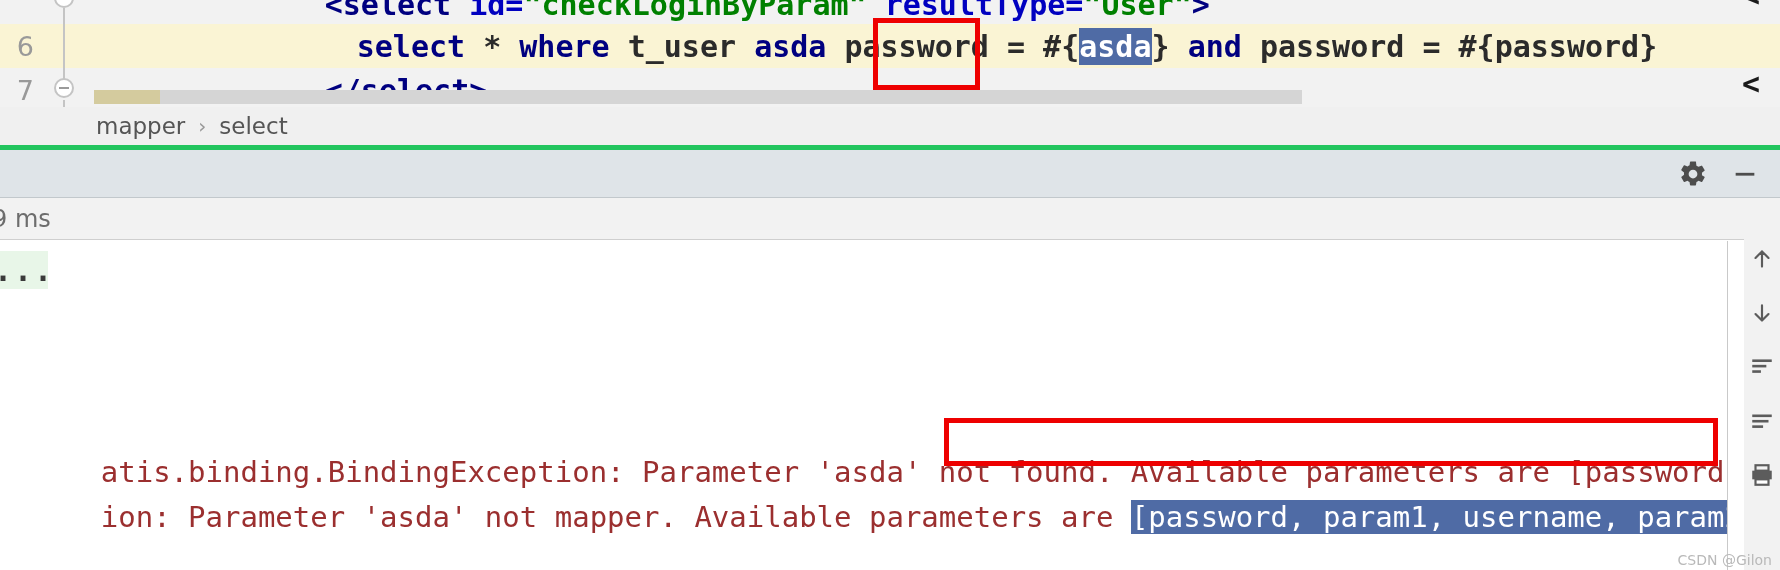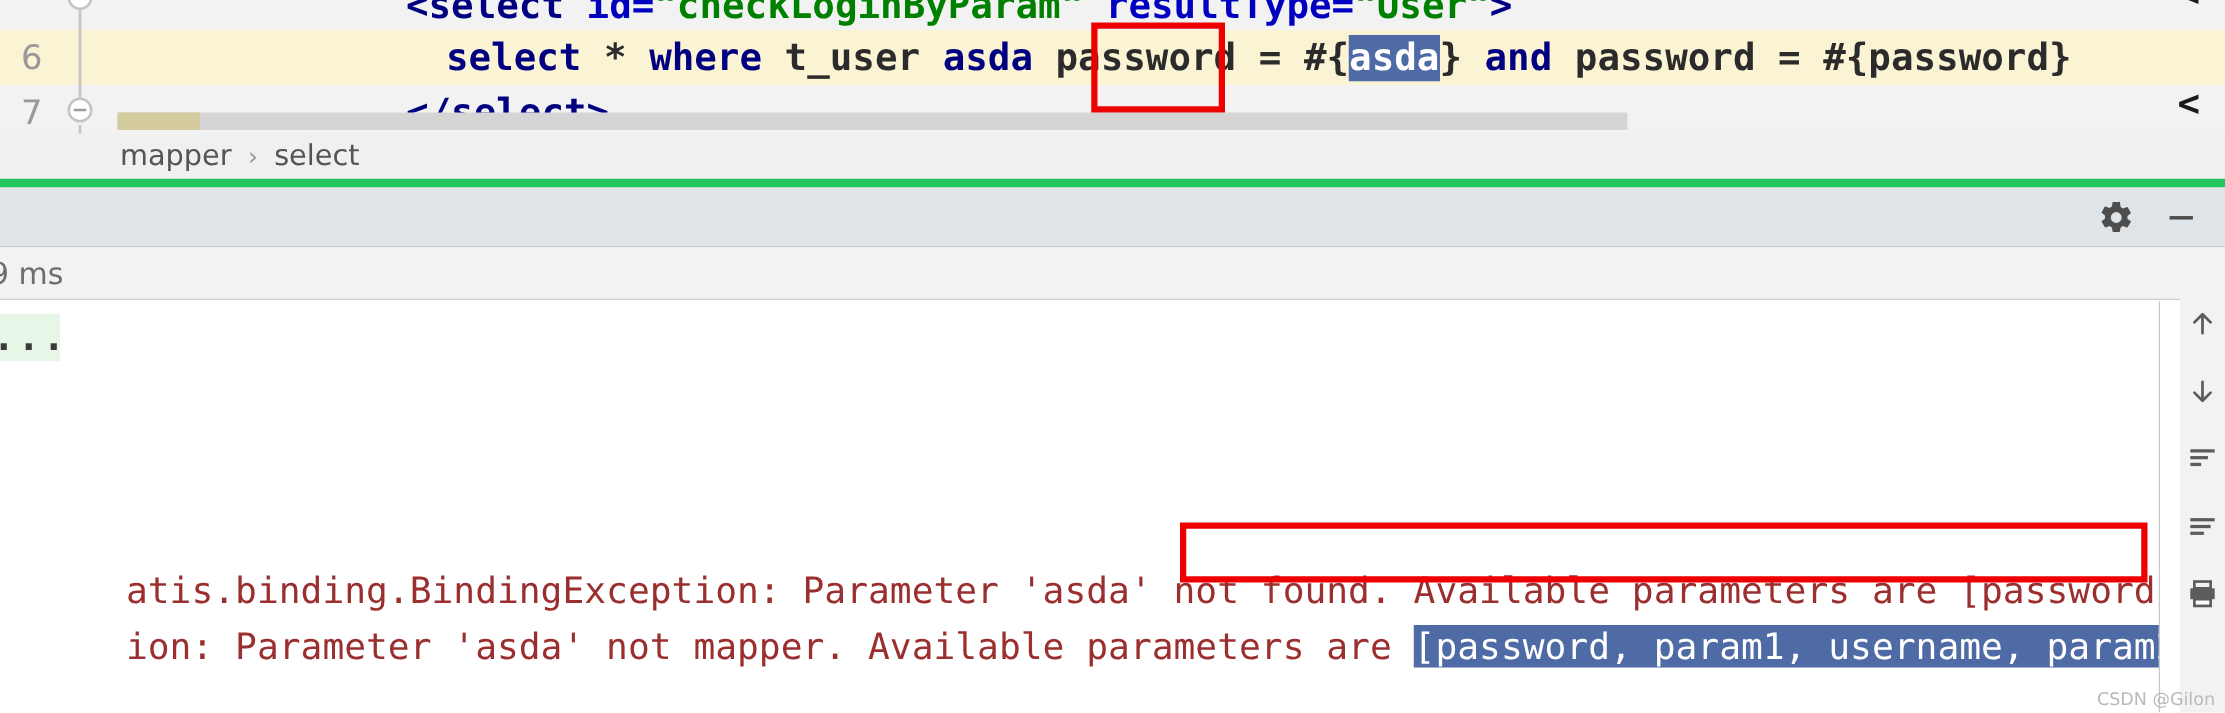--- a/index.html
+++ b/index.html
@@ -138,21 +138,21 @@
     font-weight: bold;
     font-size: 30px;
   }
 
   
   .breadcrumb {
     position: absolute;
     left: 0; top: 107px;
     width: 1780px; height: 43px;
     background: #f0f0f0;
-    border-bottom: 7px solid #22c55e;
+    border-bottom: 5px solid #22c55e;
     display: flex;
     align-items: center;
     padding-left: 96px;
     box-sizing: border-box;
     font-family: "DejaVu Sans", sans-serif;
     font-size: 23px;
     color: #5a5a5a;
   }
   .crumb { color: #555555; }
   .crumb-sep {

